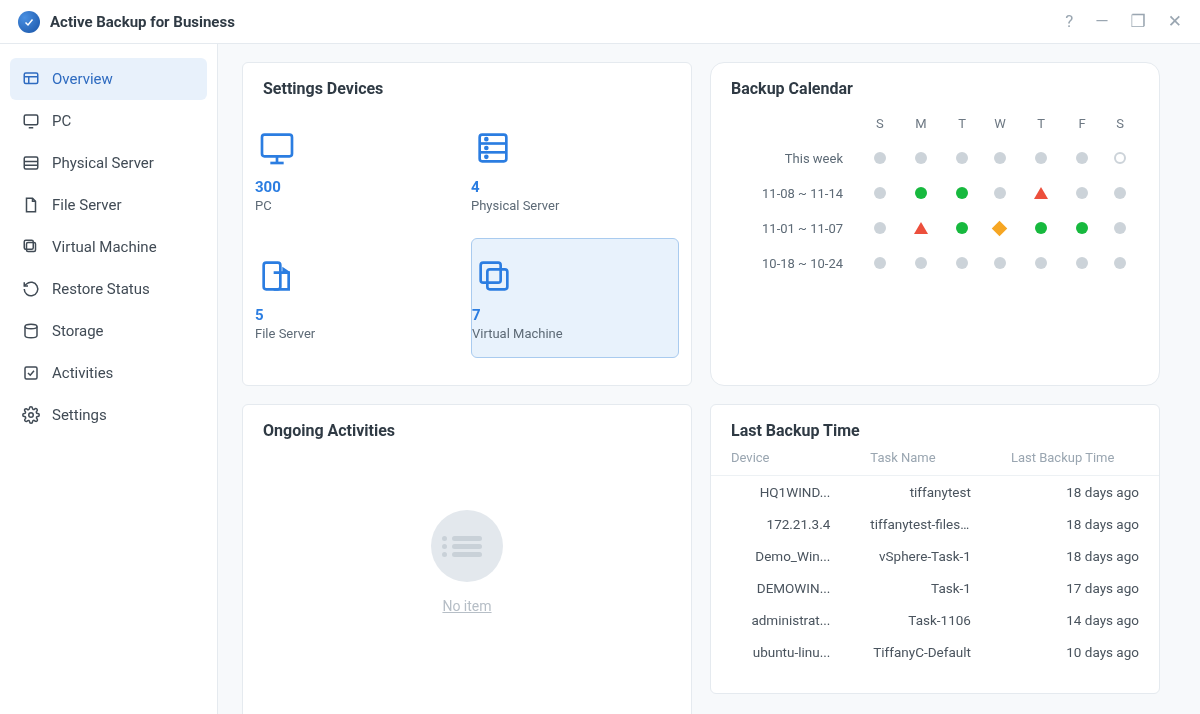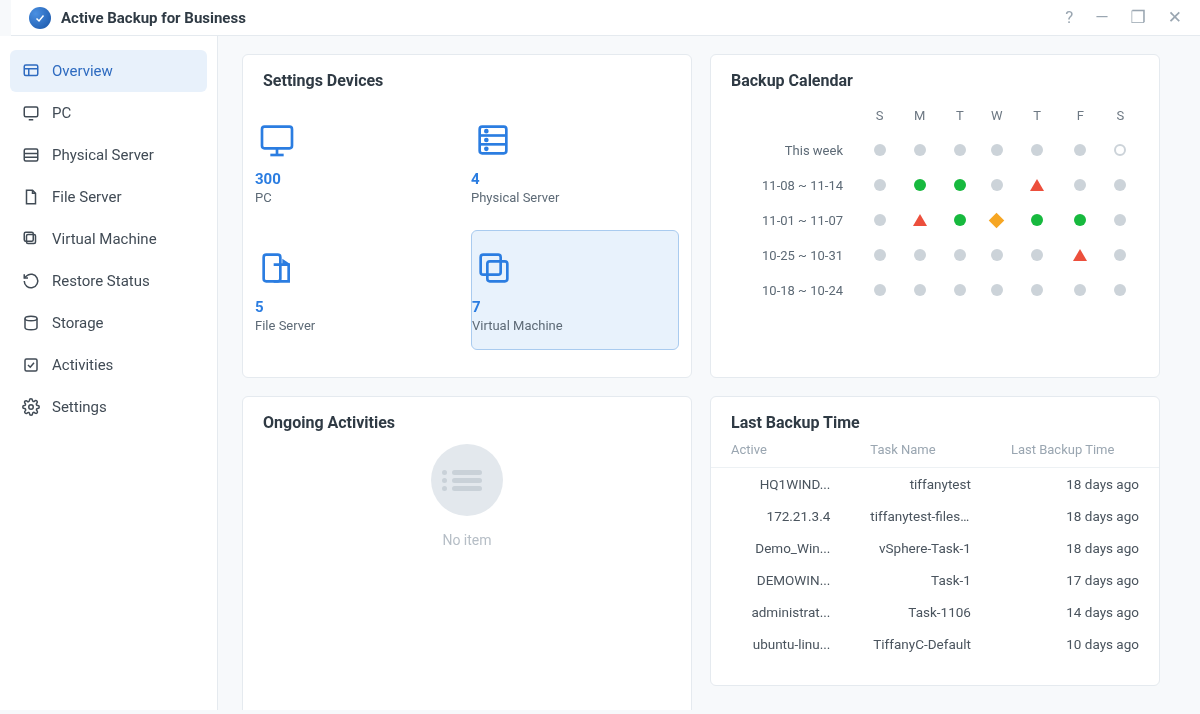--- a/index.html
+++ b/index.html
@@ -1,17 +1,17 @@
 <!DOCTYPE html>
 <html><head>
 <meta charset="utf-8">
 <style>
 * { margin: 0; padding: 0; box-sizing: border-box; font-family: -apple-system, BlinkMacSystemFont, "Segoe UI", Roboto, Helvetica, Arial, sans-serif; }
 body { width: 1200px; height: 714px; background: #f7f9fb; overflow: hidden; color: #414b55; }
-.titlebar { height: 36px; background: #fff; display: flex; align-items: center; padding: 0 18px; border-bottom: 1px solid #e5eaef; margin-left: 11px; }
+.titlebar { height: 44px; background: #fff; display: flex; align-items: center; padding: 0 18px; border-bottom: 1px solid #e5eaef; }
 .titlebar .app-icon { width: 22px; height: 22px; border-radius: 50%; background: radial-gradient(circle at 30% 30%, #4a90e2, #1853a6); display: flex; align-items: center; justify-content: center; margin-right: 10px; }
 .titlebar .app-icon svg { width: 12px; height: 12px; }
 .titlebar h1 { font-size: 15px; font-weight: 700; color: #2f3a44; }
 .winctrls { margin-left: auto; display: flex; align-items: center; gap: 22px; color: #9aa6b1; }
 .winctrls span { font-size: 17px; cursor: pointer; line-height: 1; }
 .body { display: flex; height: calc(100% - 40px); }
 .sidebar { width: 218px; background: #fff; padding: 14px 10px; border-right: 1px solid #e5eaef; }
 .nav-item { display: flex; align-items: center; gap: 12px; height: 42px; padding: 0 12px; border-radius: 6px; cursor: pointer; font-size: 15px; color: #414b55; }
 .nav-item.active { background: #e8f1fb; color: #2e6bc0; }
 .nav-item .nicon { width: 18px; height: 18px; display: flex; align-items: center; justify-content: center; color: inherit; }
@@ -20,21 +20,21 @@
 .card h2 { font-size: 16px; font-weight: 700; padding: 16px 20px 12px; color: #2f3a44; }
 .card h2.small-pad { padding-bottom: 6px; }
 
 .pd-grid { display: grid; grid-template-columns: 1fr 1fr; padding: 0 12px 16px; gap: 8px 8px; }
 .pd-tile { height: 120px; border-radius: 6px; display: flex; flex-direction: column; align-items: flex-start; justify-content: center; cursor: pointer; }
 .pd-tile.active { background: #e8f2fc; border: 1px solid #a9cbef; }
 .pd-tile .pd-icon { color: #2b7de1; margin-bottom: 6px; }
 .pd-num { color: #2b7de1; font-weight: 700; font-size: 15px; }
 .pd-label { color: #5d6a76; font-size: 13px; margin-top: 2px; }
 
-.empty { display: flex; flex-direction: column; align-items: center; height: 220px; color: #b6bec6; }
+.empty { display: flex; flex-direction: column; align-items: center; justify-content: center; height: 220px; color: #b6bec6; text-decoration: underline; }
 .empty .circle { width: 72px; height: 72px; border-radius: 50%; background: #e3e8ed; display: flex; align-items: center; justify-content: center; margin-bottom: 16px; }
 .empty .bars span { display: block; width: 30px; height: 5px; background: #c9d1d8; border-radius: 3px; margin: 3px 0; position: relative; }
 .empty .bars span::before { content: ""; position: absolute; left: -10px; top: 0; width: 5px; height: 5px; border-radius: 50%; background: #c9d1d8; }
 .empty-text { font-size: 14px; }
 
 .cal { padding: 0 20px 18px; }
 .cal table { width: 100%; border-collapse: collapse; }
 .cal th { font-weight: 400; color: #6d7883; font-size: 13px; padding: 6px 0 10px; text-align: center; }
 .cal th:first-child { text-align: right; padding-right: 18px; width: 130px; }
 .cal td { text-align: center; padding: 8px 0; }
@@ -49,21 +49,21 @@
 .tbl th { text-align: left; font-weight: 400; color: #9aa6b1; font-size: 13px; padding: 4px 20px 10px; border-bottom: 1px solid #edf1f4; }
 .tbl td { font-size: 13.5px; color: #4a545e; padding: 8px 20px; white-space: nowrap; overflow: hidden; text-overflow: ellipsis; max-width: 120px; text-align: right; }
 .tbl tbody tr:last-child td { padding-bottom: 16px; }
 
 .bottom-card { height: 48px; }
 .bottom-card h2 { padding: 14px 20px; }
 .exp-arrow { float: right; color: #9aa6b1; padding: 14px 18px 0 0; font-size: 14px; }
 .nav-item svg { stroke: currentColor; }
 .pd-icon svg { stroke: #2b7de1; }
 #card-protected { height: 324px; }
-#card-calendar { height: 324px; }
+#card-calendar { height: 324px; border-radius: 14px; }
 #card-ongoing { height: 342px; }
 #card-lastbackup { height: 290px; }
 </style>
 </head>
 <body>
 
 <div class="titlebar">
   <span class="app-icon">
     <svg viewBox="0 0 24 24" fill="none" stroke="#fff" stroke-width="3">
         <polyline points="5,13 10,18 19,7"></polyline>
@@ -252,30 +252,20 @@
                 <td>11-01 ~ 11-07</td>
                 <td><span class="dot"></span></td>
                 <td><span class="tri-red"></span></td>
                 <td><span class="dot green"></span></td>
                 <td><span class="diamond"></span></td>
                 <td><span class="dot green"></span></td>
                 <td><span class="dot green"></span></td>
                 <td><span class="dot"></span></td>
               </tr>
               <tr>
-                <td>10-25 ~ 10-31</td>
-                <td><span class="dot"></span></td>
-                <td><span class="dot"></span></td>
-                <td><span class="dot"></span></td>
-                <td><span class="dot"></span></td>
-                <td><span class="dot"></span></td>
-                <td><span class="tri-red"></span></td>
-                <td><span class="dot"></span></td>
-              </tr>
-              <tr>
                 <td>10-18 ~ 10-24</td>
                 <td><span class="dot"></span></td>
                 <td><span class="dot"></span></td>
                 <td><span class="dot"></span></td>
                 <td><span class="dot"></span></td>
                 <td><span class="dot"></span></td>
                 <td><span class="dot"></span></td>
                 <td><span class="dot"></span></td>
               </tr>
             </tbody>
@@ -295,21 +285,21 @@
           </div>
         <div class="empty-text">No item</div>
       </div>
     </section>
 
     <section id="card-lastbackup" class="card">
       <h2 class="small-pad">Last Backup Time</h2>
       <table class="tbl">
         <thead>
             <tr>
-          <th>Active</th>
+          <th>Device</th>
           <th>Task Name</th>
           <th>Last Backup Time</th>
         </tr>
           </thead>
         <tbody id="lb-body">
             <tr>
      <td>HQ1WIND...</td>
      <td>tiffanytest</td>
      <td>18 days ago</td>
    </tr>

